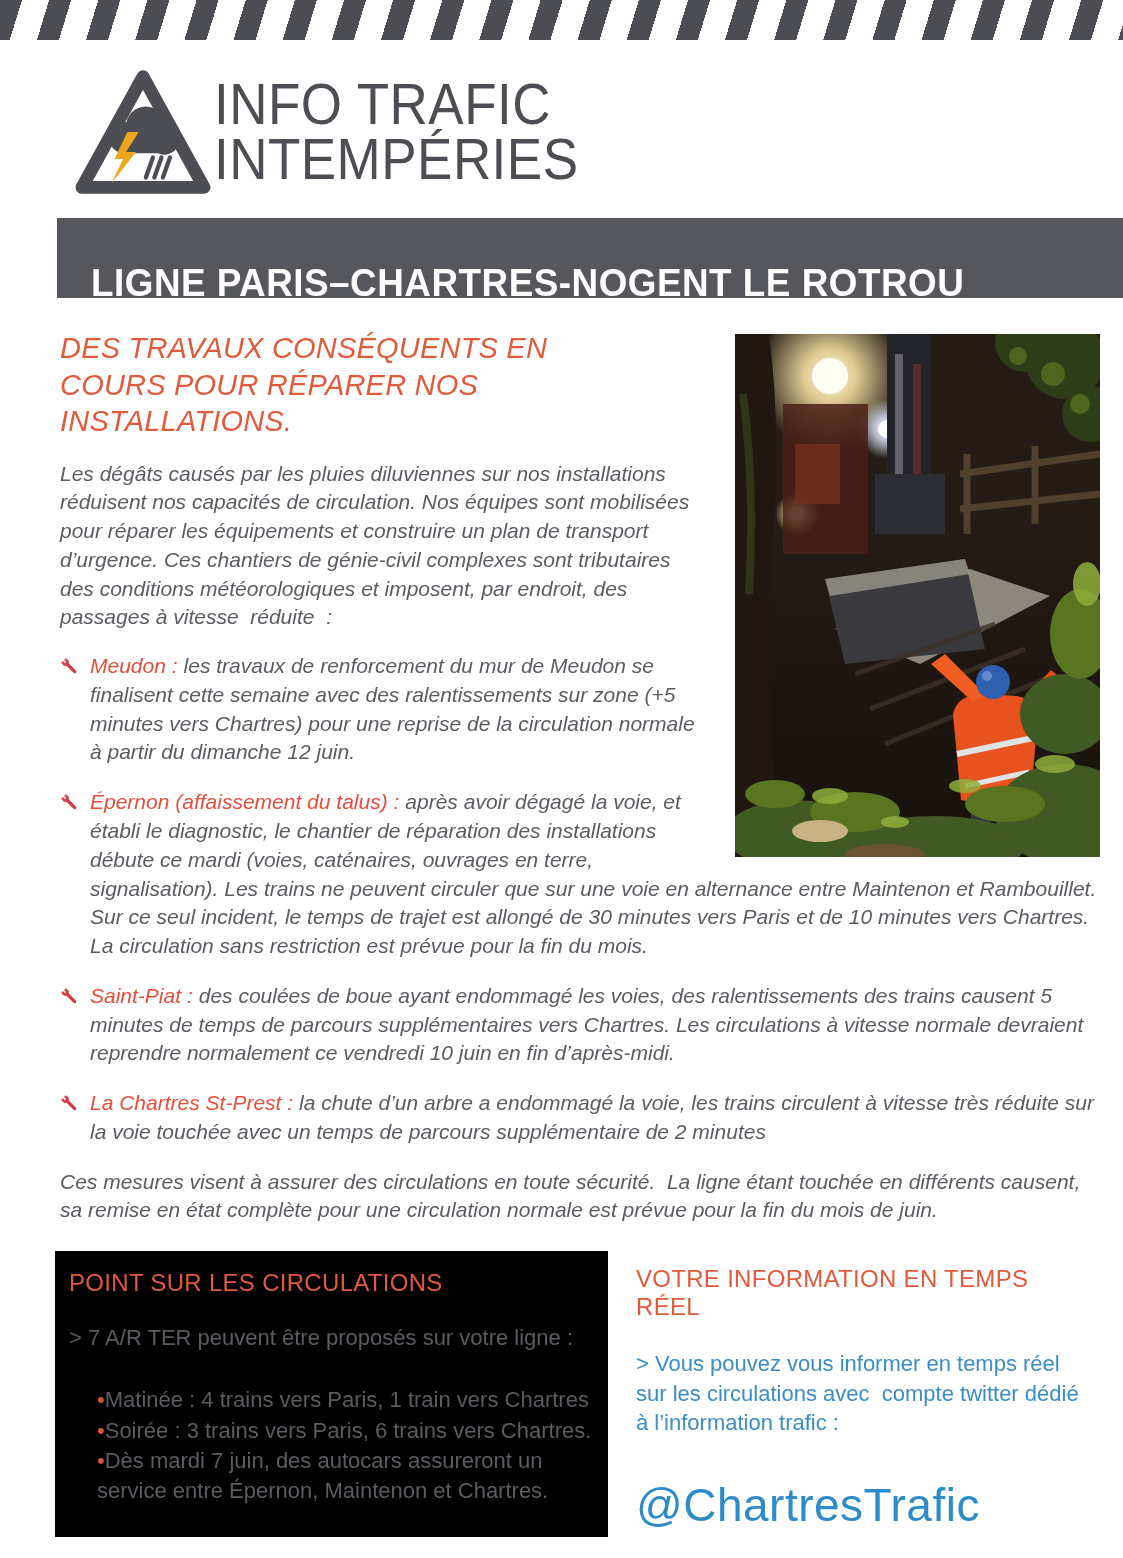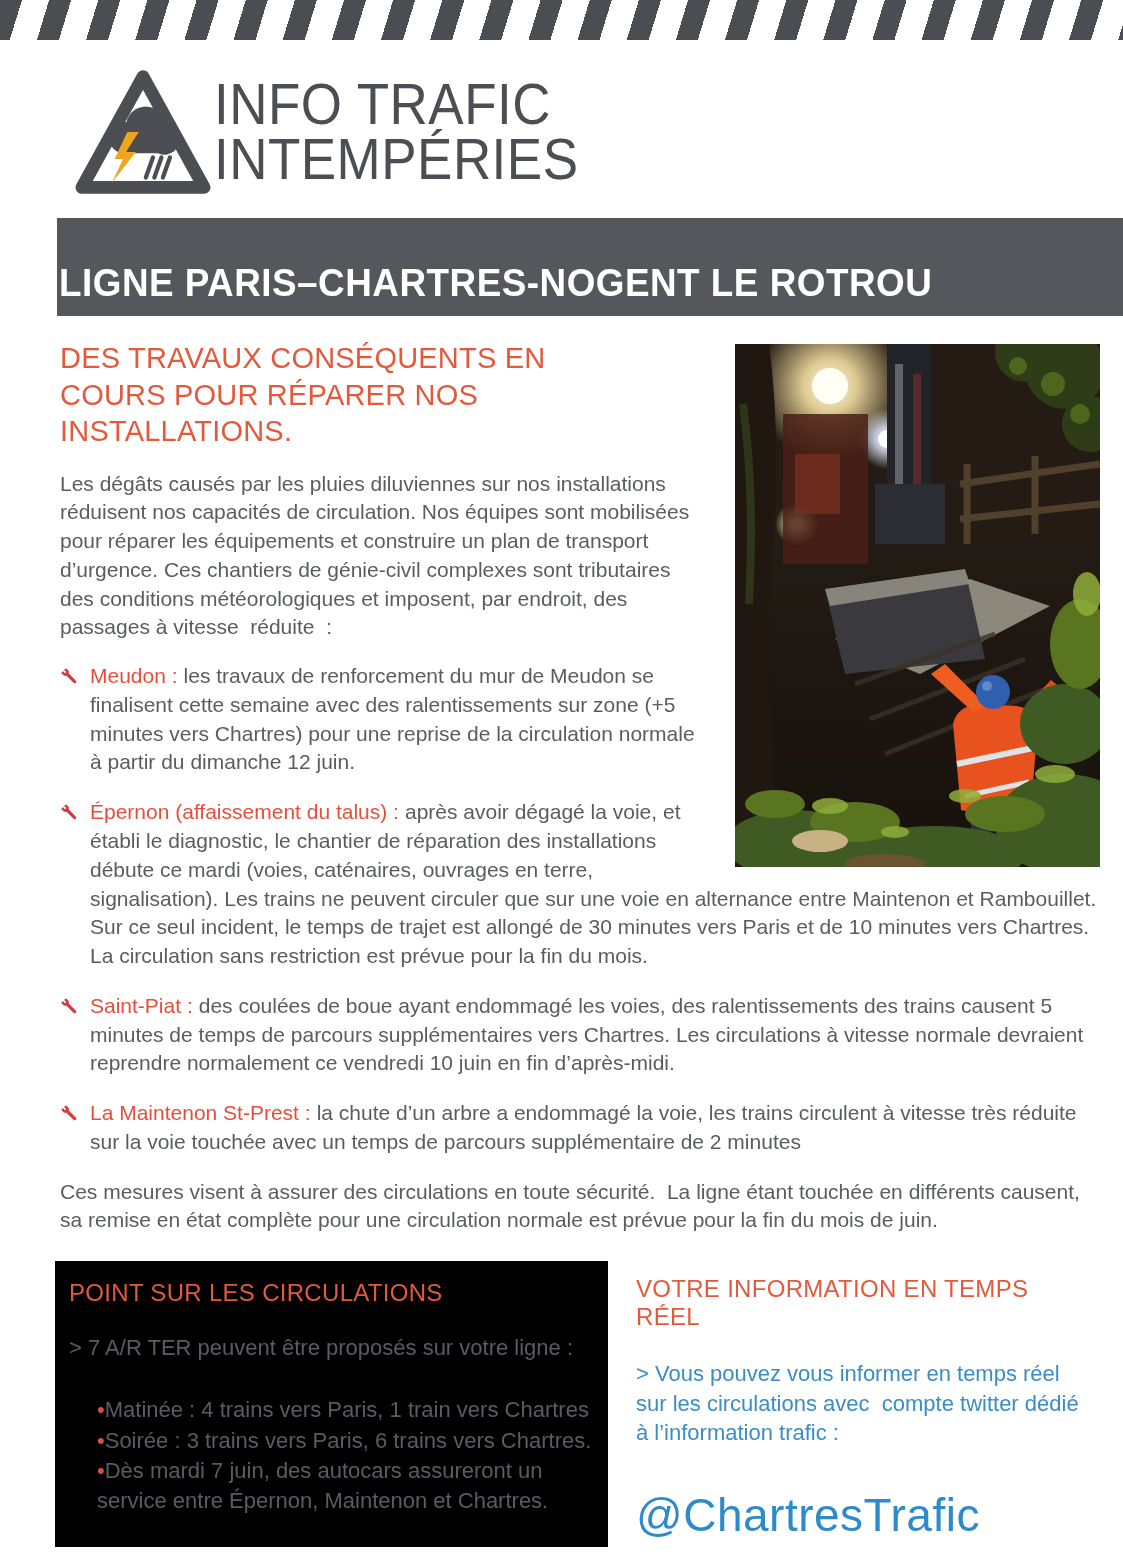--- a/index.html
+++ b/index.html
@@ -15,29 +15,29 @@
   
   .masthead{display:flex;align-items:center;gap:0;margin:22px 0 0 72px;}
   .logo-box{width:142px;height:140px;flex:0 0 auto;}
   .masthead-title{
     margin:0;font-size:57px;line-height:.97;font-weight:400;color:#4c4e54;
     letter-spacing:.5px;transform:scaleX(.93);transform-origin:left center;
   }
   .masthead-title span{display:block;}
   
   .banner{
-    margin:16px 0 0 57px;background:#55575d;height:98px;box-sizing:border-box;
-    padding:44px 10px 0 2px;
+    margin:16px 0 0 57px;background:#55575d;height:80px;box-sizing:border-box;
+    padding:44px 10px 0 34px;
   }
   .banner span{
     color:#fff;font-weight:bold;font-size:38px;letter-spacing:.5px;
     display:inline-block;transform:scaleX(.97);transform-origin:left center;
   }
   
-  .content{padding:24px 23px 0 60px;}
+  .content{padding:32px 23px 0 60px;font-style:italic;}
   .photo{
     float:right;width:365px;height:523px;margin:4px 0 14px 26px;
     overflow:hidden;background:#14100c;
   }
   .photo svg{display:block;}
   .lead-heading{
     margin:0 0 20px 0;max-width:580px;font-size:29px;line-height:1.26;
     font-weight:400;color:#e25a3c;letter-spacing:.2px;
   }
   .intro,.closing{
@@ -239,21 +239,21 @@
             </svg>
         </span>
         <span class="label">Saint-Piat :</span><span class="txt">des coulées de boue ayant endommagé les voies, des ralentissements des trains causent 5 minutes de temps de parcours supplémentaires vers Chartres. Les circulations à vitesse normale devraient reprendre normalement ce vendredi 10 juin en fin d’après-midi.</span>
       </li>
       <li>
         <span class="wrench">
           <svg viewBox="0 0 24 24" width="20" height="20">
               <path d="M8 1 L8 6 L10 8 L10 19 Q10 22 12 22 Q14 22 14 19 L14 8 L16 6 L16 1 L13 1 L13 4.5 L11 4.5 L11 1 Z" fill="#d63a41" transform="rotate(-45 12 12)"></path>
             </svg>
         </span>
-        <span class="label">La Maintenon St-Prest :</span><span class="txt">la chute d’un arbre a endommagé la voie, les trains circulent à vitesse très réduite sur la voie touchée avec un temps de parcours supplémentaire de 2 minutes</span>
+        <span class="label">La Chartres St-Prest :</span><span class="txt">la chute d’un arbre a endommagé la voie, les trains circulent à vitesse très réduite sur la voie touchée avec un temps de parcours supplémentaire de 2 minutes</span>
       </li>
     </ul>
 
     <p class="closing">Ces mesures visent à assurer des circulations en toute sécurité.  La ligne étant touchée en différents causent, sa remise en état complète pour une circulation normale est prévue pour la fin du mois de juin.</p>
   </main>
 
   <section class="two-col">
     <div class="panel">
       <h3>POINT SUR LES CIRCULATIONS</h3>
       <p class="panel-intro">&gt; 7 A/R TER peuvent être proposés sur votre ligne :</p>

